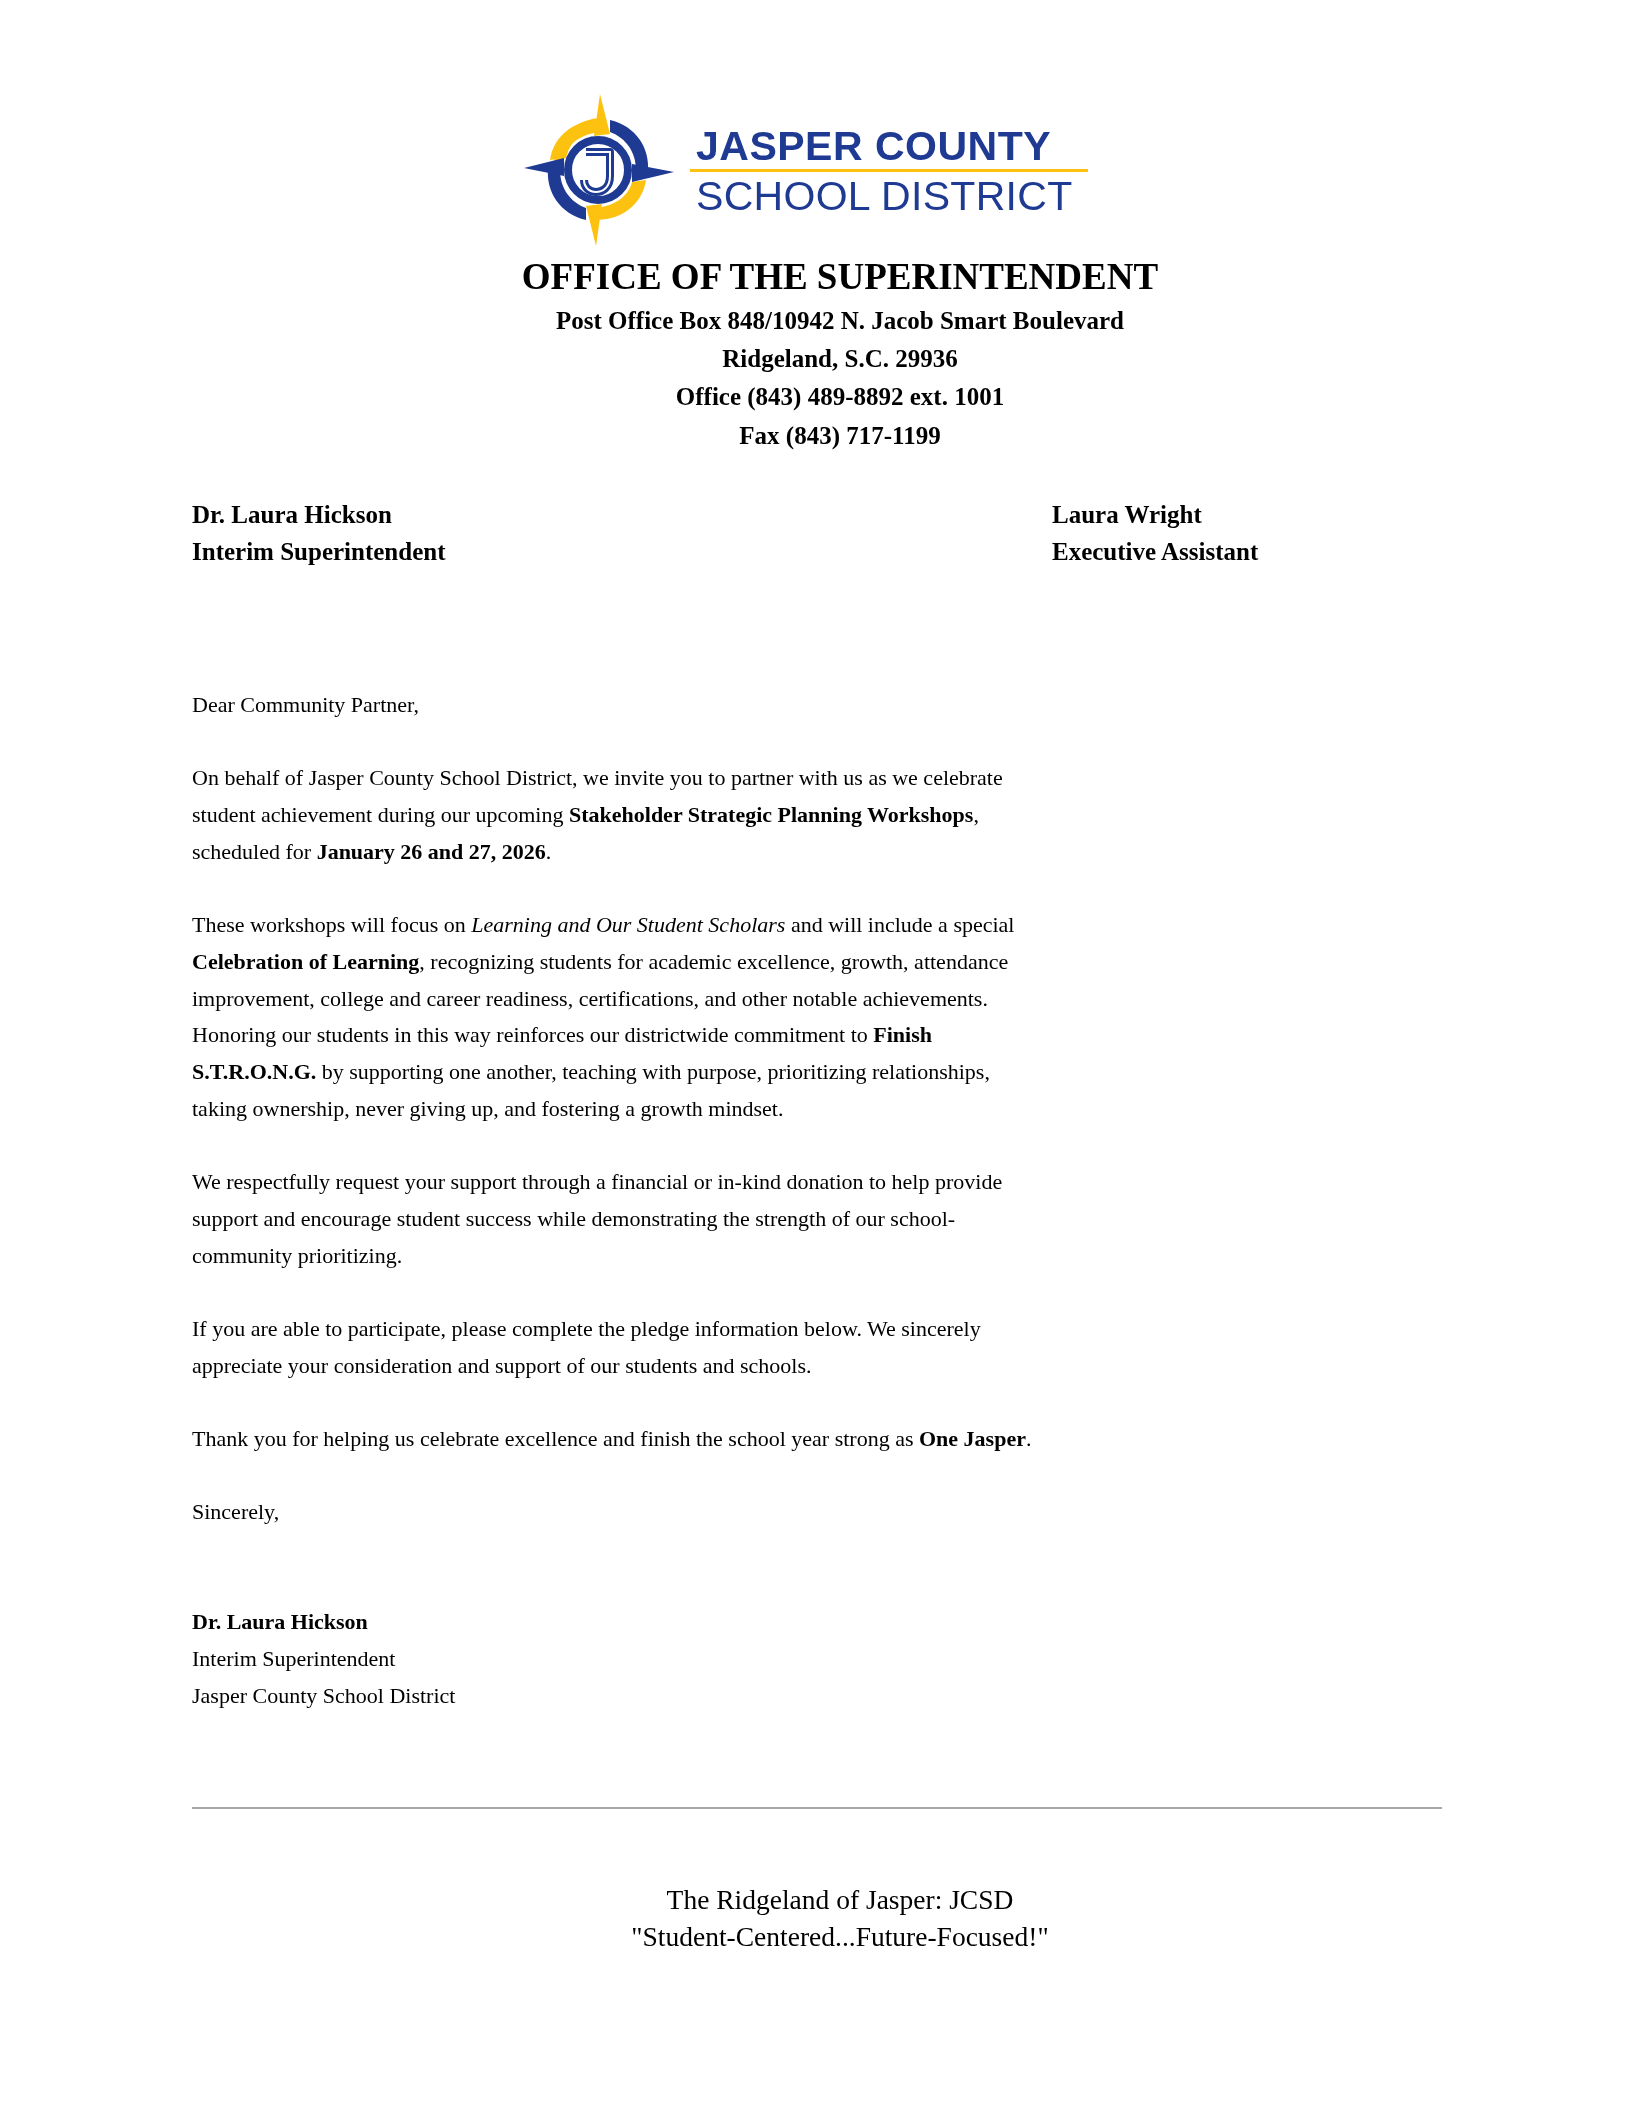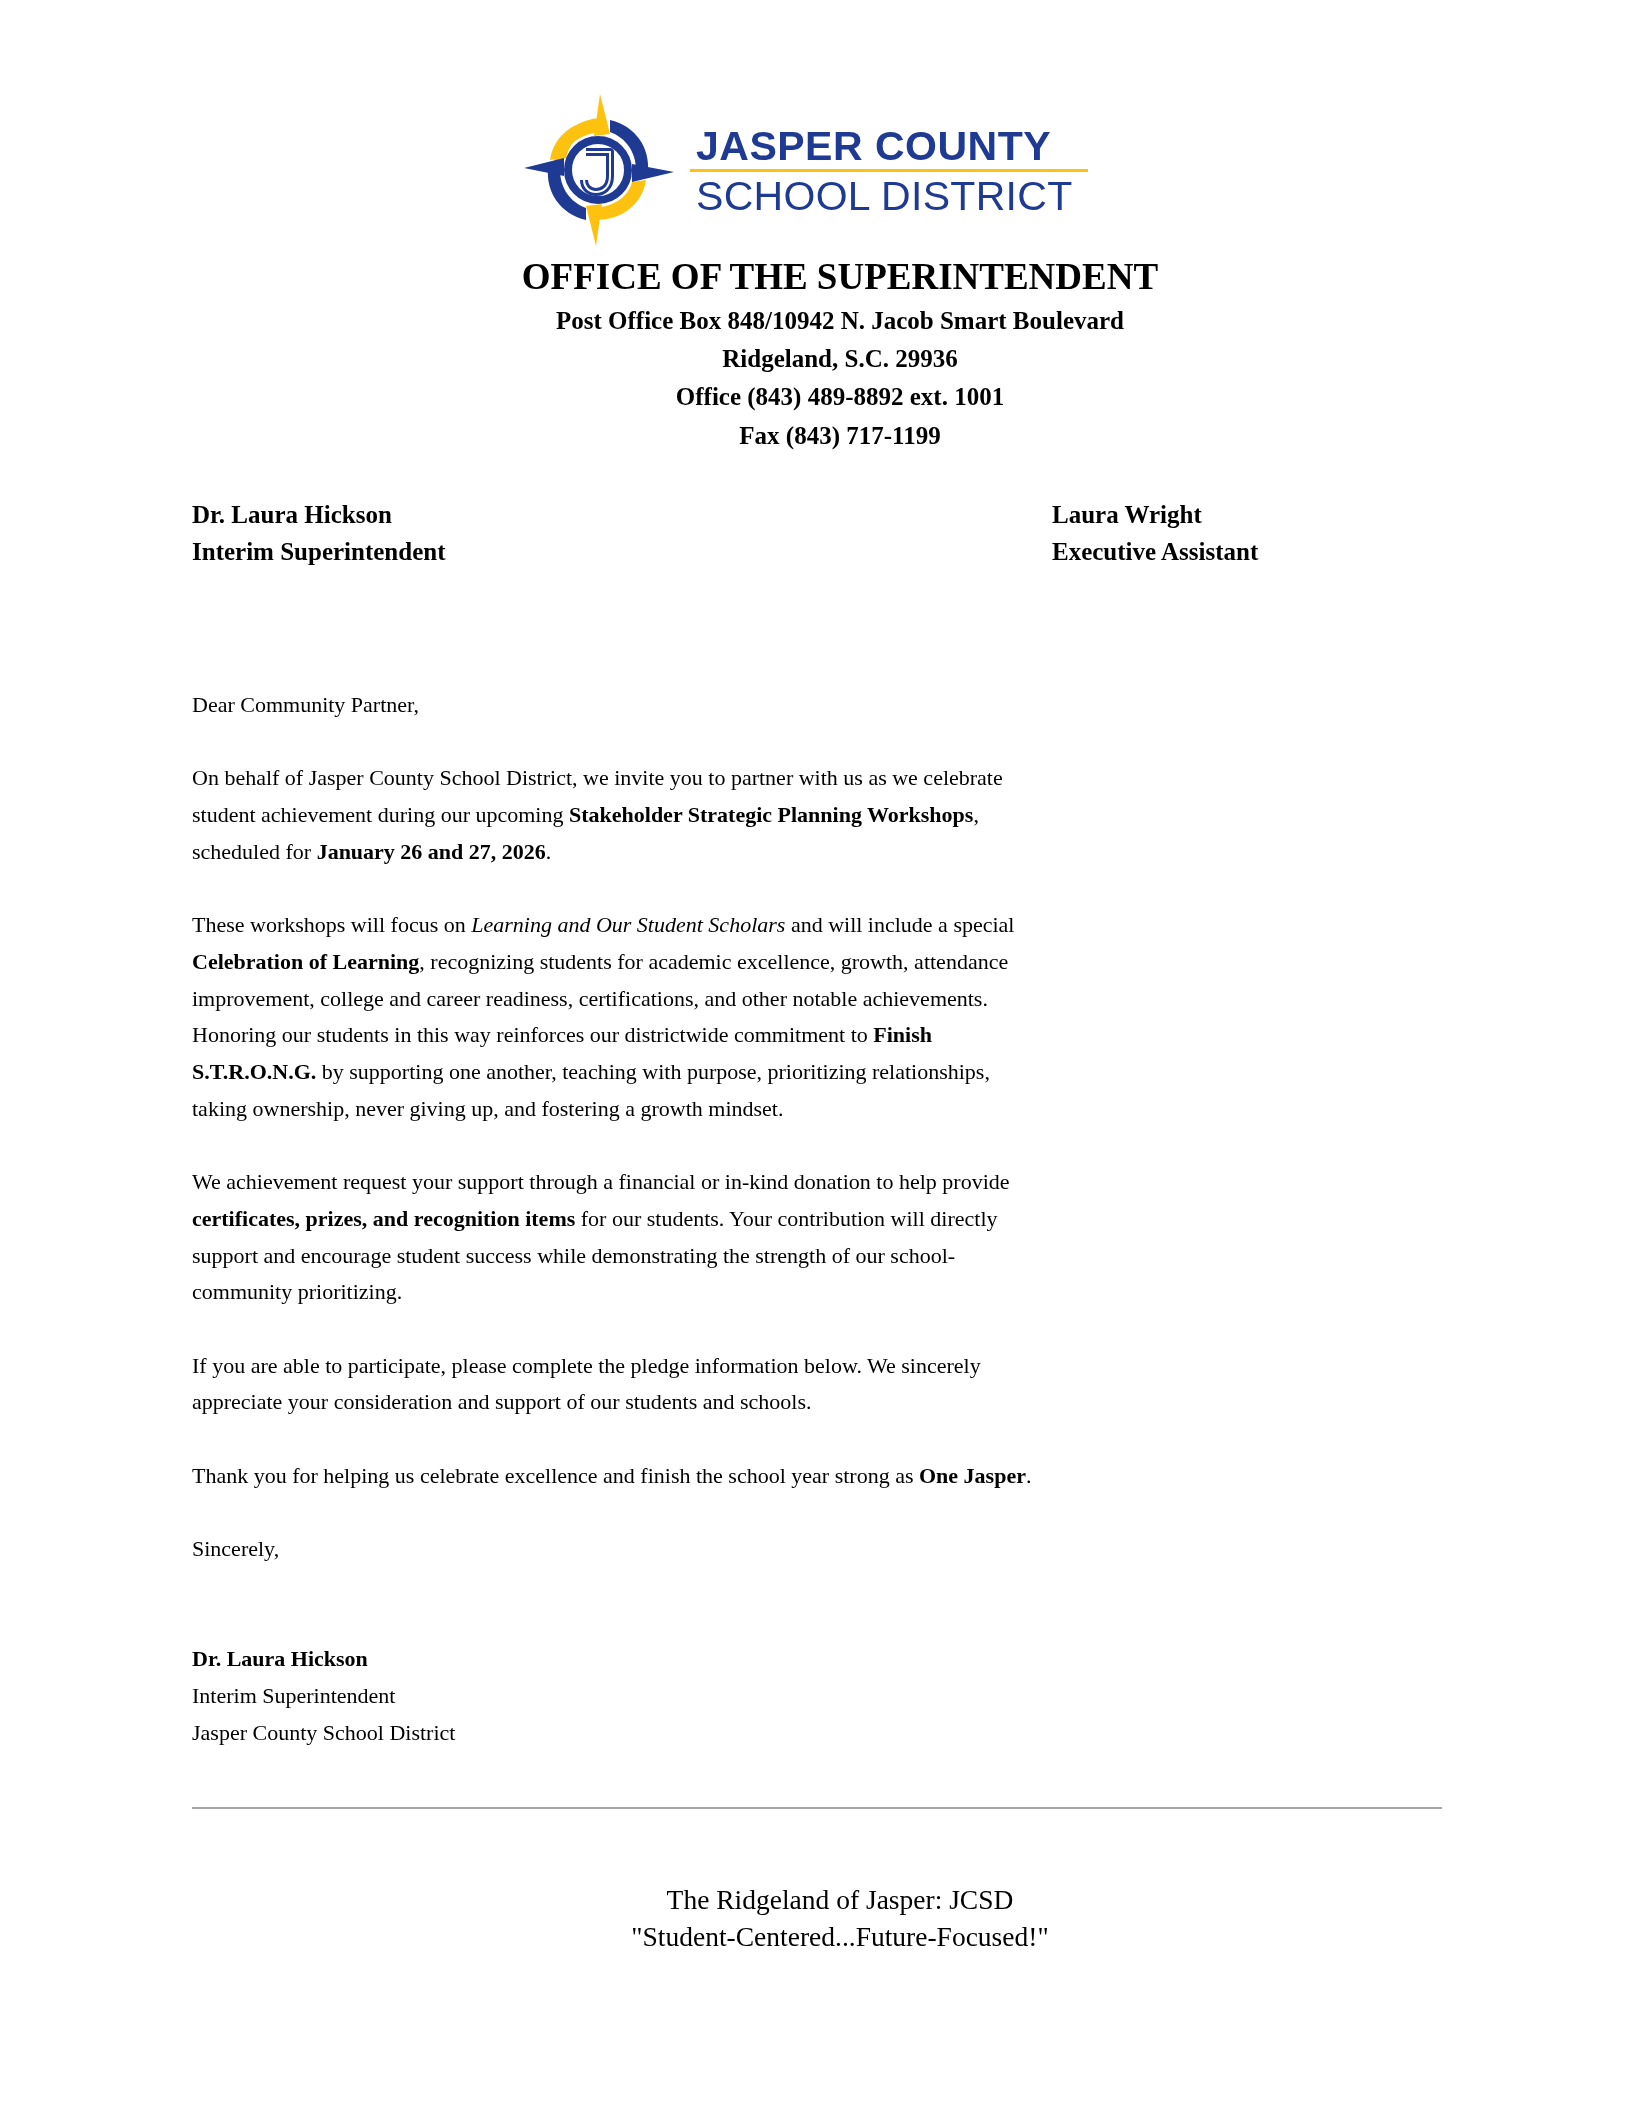--- a/index.html
+++ b/index.html
@@ -101,22 +101,21 @@
   <p>
     <span class="ln"><span>These workshops will focus on </span><i>Learning and Our Student Scholars</i><span> and will include a special</span></span>
     <span class="ln"><b>Celebration of Learning</b><span>, recognizing students for academic excellence, growth, attendance</span></span>
     <span class="ln">improvement, college and career readiness, certifications, and other notable achievements.</span>
     <span class="ln"><span>Honoring our students in this way reinforces our districtwide commitment to </span><b>Finish</b></span>
     <span class="ln"><b>S.T.R.O.N.G.</b><span> by supporting one another, teaching with purpose, prioritizing relationships,</span></span>
     <span class="ln">taking ownership, never giving up, and fostering a growth mindset.</span>
   </p>
 
   <p>
-    <span class="ln">We achievement request your support through a financial or in-kind donation to help provide</span>
-    <span class="ln"><b>certificates, prizes, and recognition items</b><span> for our students. Your contribution will directly</span></span>
+    <span class="ln">We respectfully request your support through a financial or in-kind donation to help provide</span>
     <span class="ln">support and encourage student success while demonstrating the strength of our school-</span>
     <span class="ln">community prioritizing.</span>
   </p>
 
   <p>
     <span class="ln">If you are able to participate, please complete the pledge information below. We sincerely</span>
     <span class="ln">appreciate your consideration and support of our students and schools.</span>
   </p>
 
   <p><span>Thank you for helping us celebrate excellence and finish the school year strong as </span><b>One Jasper</b><span>.</span></p>

